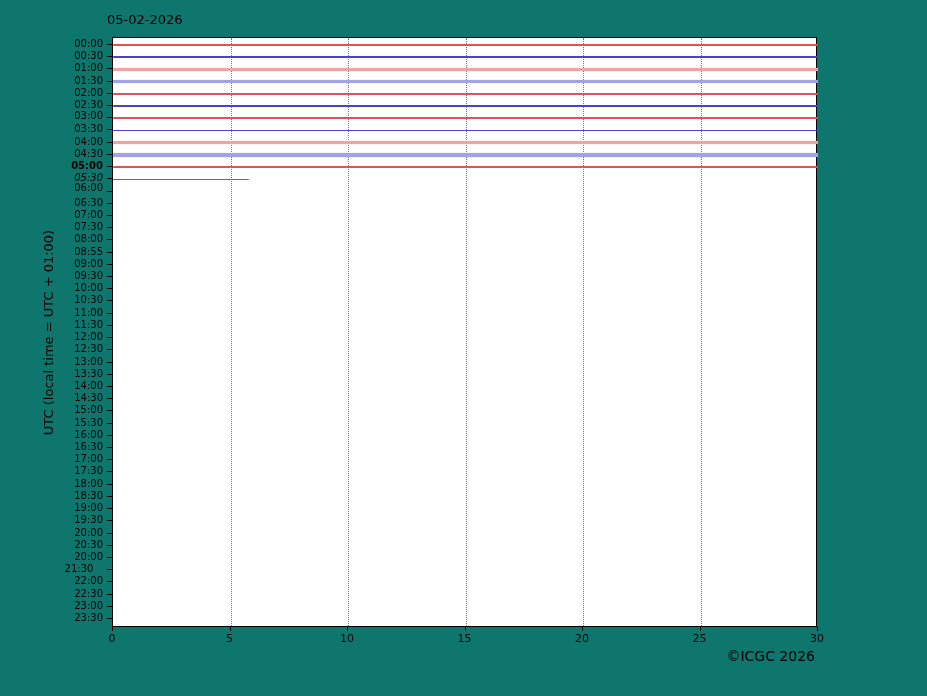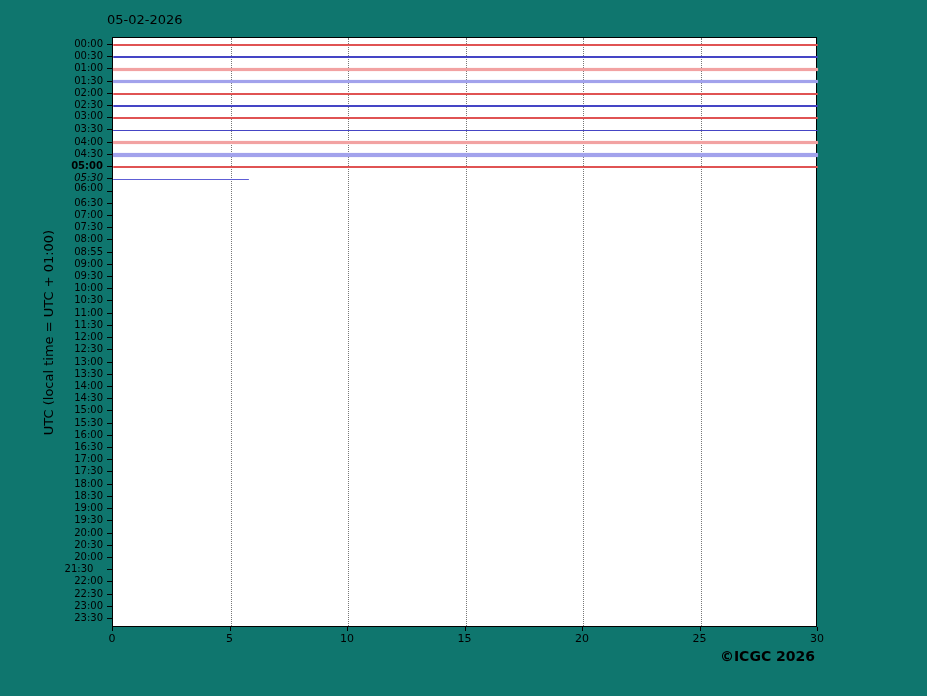--- a/index.html
+++ b/index.html
@@ -26,21 +26,21 @@
     font-size:11px;line-height:12px;
   }
   .xaxis-label{
     position:absolute;left:314px;top:649px;width:300px;text-align:center;font-size:12px;
   }
   .yaxis-label{
     position:absolute;left:-82px;top:325px;width:260px;text-align:center;font-size:13px;
     transform:rotate(-90deg);transform-origin:center center;
   }
   .credit{
-    position:absolute;right:112px;top:648px;font-size:14px;font-weight:bold;margin-left:48px;
+    position:absolute;right:112px;top:648px;font-size:14px;font-weight:normal;margin-left:48px;
   }
 </style>
 </head>
 <body>
 
 <div id="page">
   <div class="hdr-date">05-02-2026</div>
 
   <div id="plot">
       <div class="gridline" style="left: 117.5px; border-left-color: rgb(119, 119, 119);"></div>

